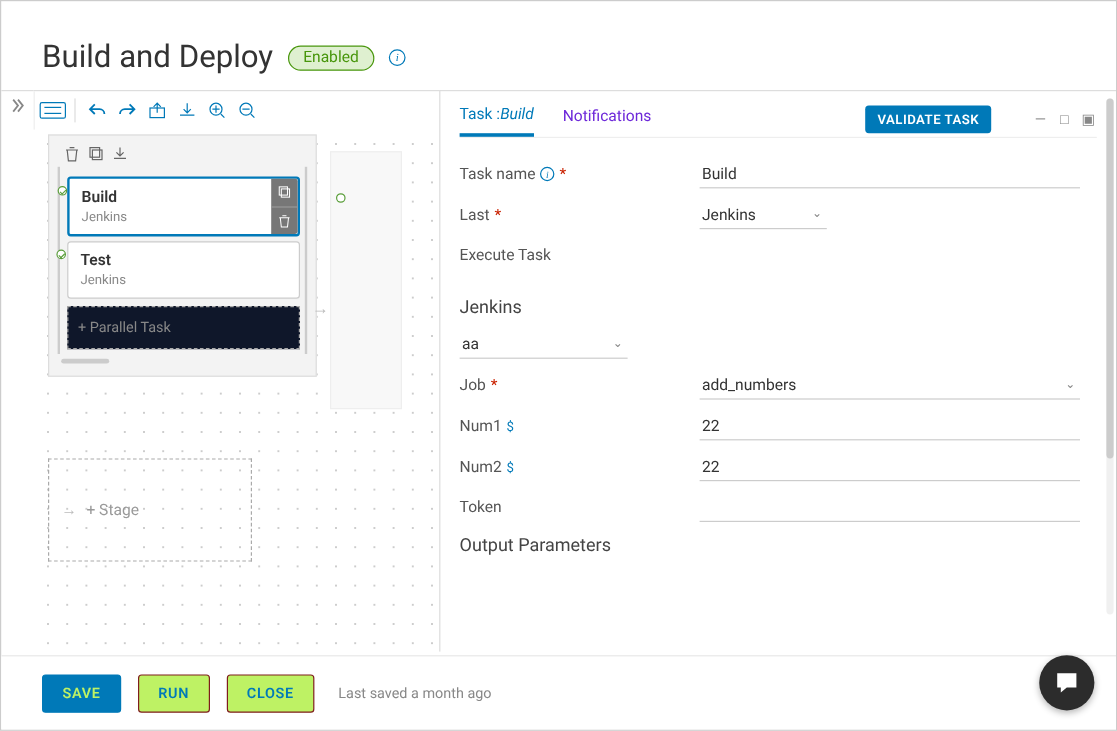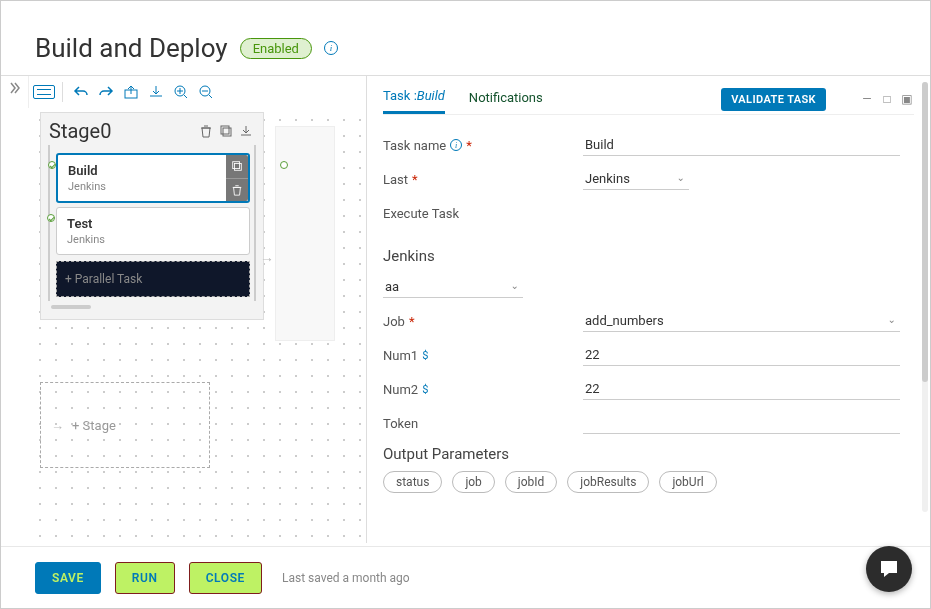--- a/index.html
+++ b/index.html
@@ -52,21 +52,21 @@
   .next-stage-hint .arr { position: absolute; left: -16px; top: 122px; color: #bbb; font-size: 14px;}
   
   .add-stage { position: absolute; left: 12px; top: 274px; width: 170px; height: 86px; border: 1px dashed #aaa; display: flex; align-items: center; color: #999; font-size: 13px; cursor:pointer;}
   .add-stage .arr { margin: 0 8px 0 10px; color: #bbb;}
   
   .right-panel { flex: 1; border-top: 1px solid #ddd; border-left: 1px solid #ddd; padding: 0; background: #fff; position: relative; overflow-y: auto;}
   .right-scroll-track { position: absolute; right: 2px; top: 6px; width: 6px; height: 430px; background: #f0f0f0; border-radius: 3px;}
   .right-scroll-thumb { width: 6px; height: 300px; background: #ccc; border-radius: 3px;}
   
   .panel-head { display: flex; align-items: center; padding: 8px 16px 0; gap: 24px; }
-  .tab { font-size: 13px; color: #14532d; padding: 4px 0 8px; cursor:pointer;}
+  .tab { font-size: 13px; color: #6d28d9; padding: 4px 0 8px; cursor:pointer;}
   .tab.active { color: #0079b8; border-bottom: 3px solid #0079b8; }
   .tab.active em { font-style: italic; }
   .validate-btn { margin-left: auto; background: #0079b8; color: #fff; border: none; padding: 5px 10px; font-size: 11px; font-weight: 600; border-radius: 3px; letter-spacing: 0.4px; cursor:pointer;}
   .win-icons { display: flex; gap: 6px; margin-left: 10px; color: #888; font-size: 12px;}
   .win-icons span { cursor:pointer; width: 14px; text-align: center;}
   .panel-divider { border-bottom: 1px solid #eee; margin: 0 16px;}
   
   .form { padding: 14px 30px 10px 16px; }
   .form-row { display: flex; align-items: center; min-height: 32px; margin-bottom: 2px;}
   .form-label { width: 200px; font-size: 13px; color: #555; display: flex; align-items: center; gap: 4px;}
@@ -153,21 +153,20 @@
           <svg viewBox="0 0 16 16">
             <circle cx="7" cy="7" r="5" stroke="#0079b8" fill="none"></circle>
             <path d="M4 7h6M11 11l3 3" stroke="#0079b8" fill="none"></path>
           </svg>
         </span>
     </div>
 
     <div class="canvas">
       <div class="stage">
         <div class="stage-head">
-          <span class="stage-title">Stage0</span>
           <span class="stage-ic">
               <svg width="14" height="14" viewBox="0 0 14 14">
                 <path d="M3 4h8l-1 9H4zM2 4h10M5 2h4" stroke="#666" fill="none"></path>
               </svg>
             </span>
           <span class="stage-ic">
               <svg width="14" height="14" viewBox="0 0 14 14">
                 <rect x="4" y="4" width="8" height="8" stroke="#666" fill="none"></rect>
                 <rect x="2" y="2" width="8" height="8" stroke="#666" fill="none"></rect>
               </svg>
@@ -298,27 +297,20 @@
         <div class="form-field"><input class="text-input" value="22" style=""></div>
       </div>
       <div class="form-row">
         <div class="form-label">
             <span>Token</span>
           </div>
         <div class="form-field"><input class="text-input" value="" style=""></div>
       </div>
 
       <div class="section-title" style="margin-top:6px">Output Parameters</div>
-      <div class="chips">
-        <span class="chip">status</span>
-        <span class="chip">job</span>
-        <span class="chip">jobId</span>
-        <span class="chip">jobResults</span>
-        <span class="chip">jobUrl</span>
-      </div>
     </div>
 
     <div class="right-scroll-track">
         <div class="right-scroll-thumb"></div>
       </div>
   </div>
 </div>
 
 <div class="footer">
   <button class="btn btn-primary">SAVE</button>

